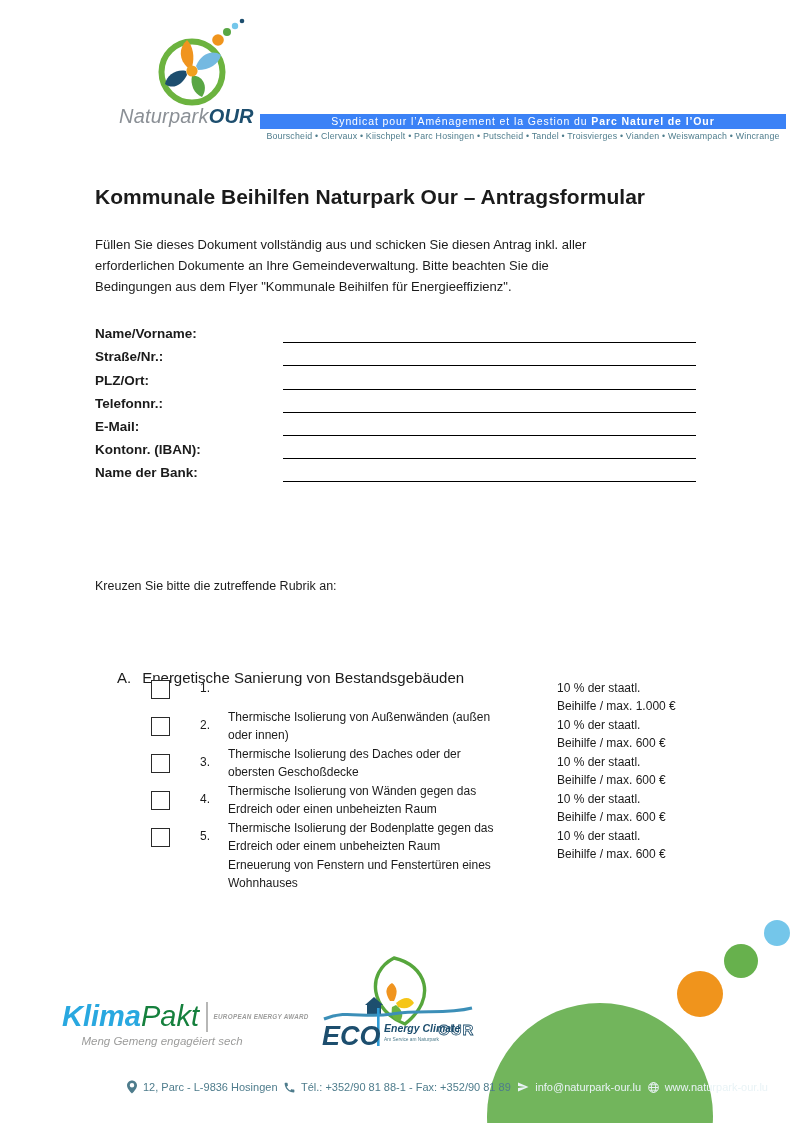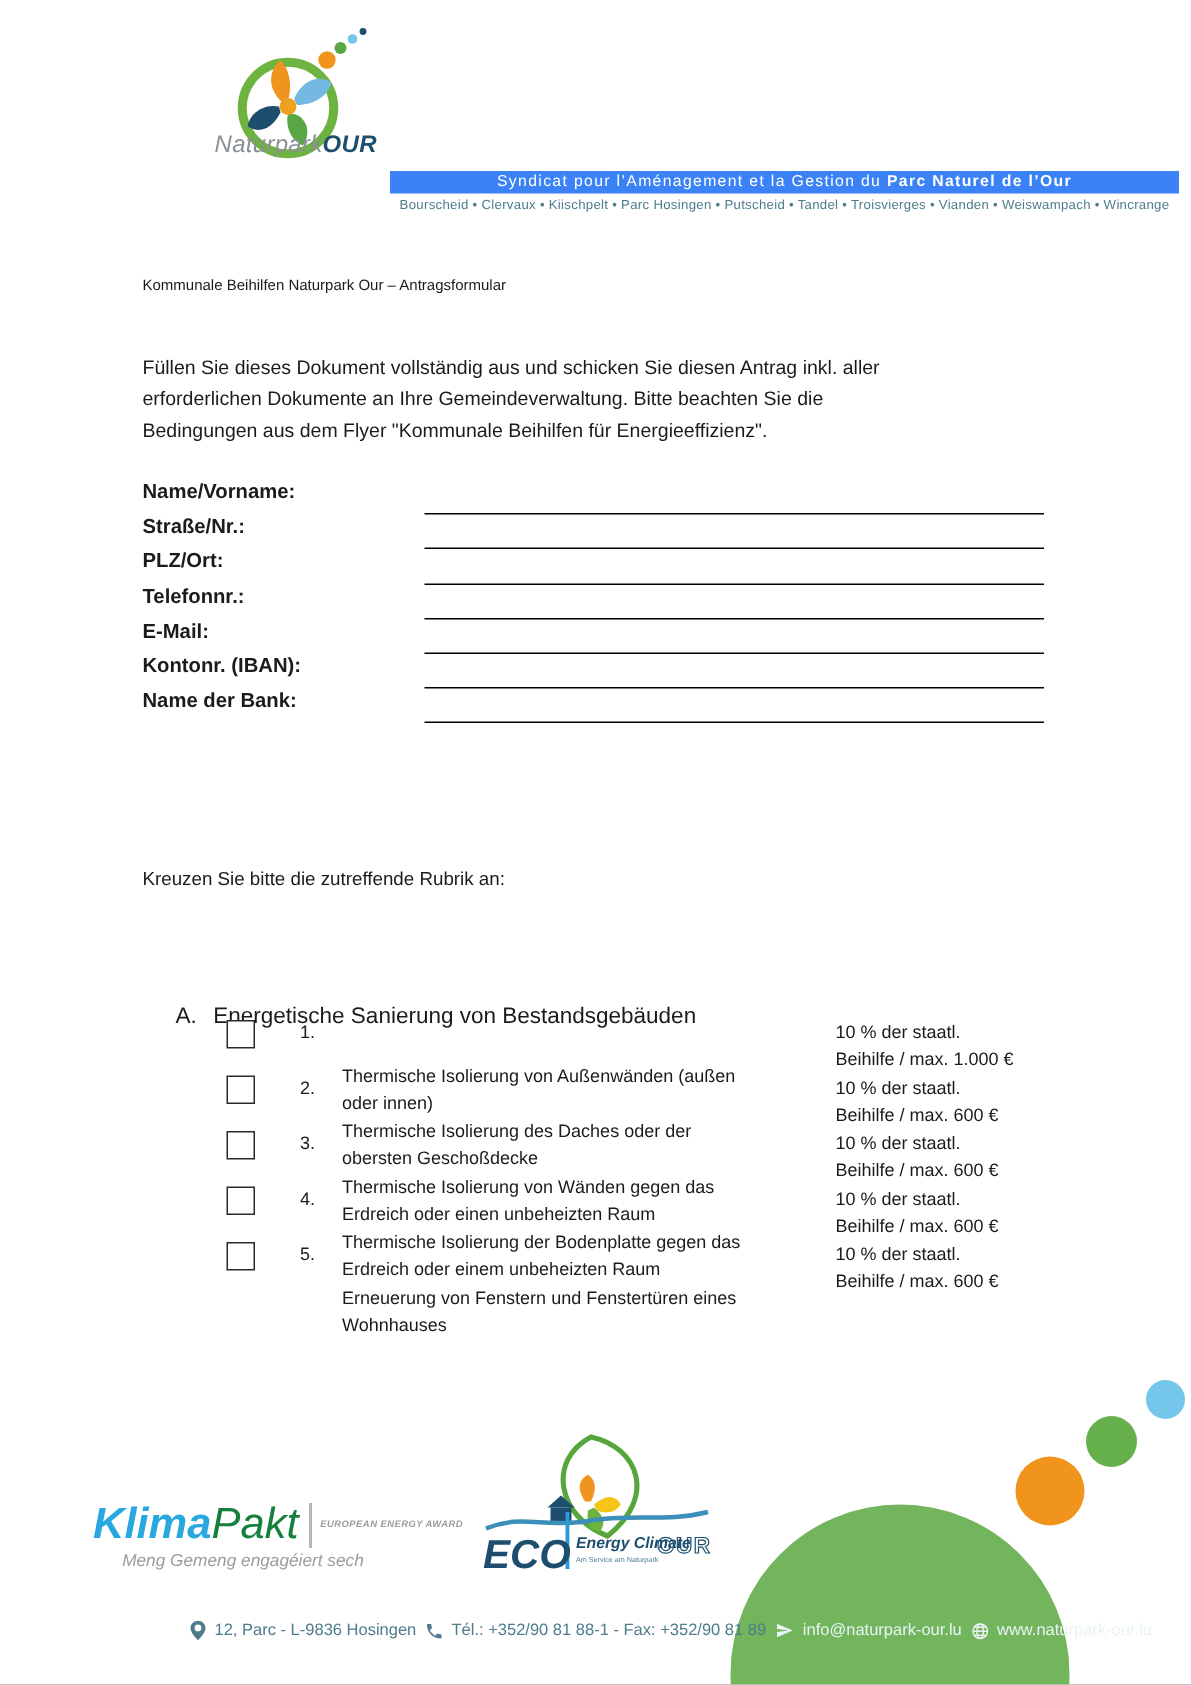--- a/index.html
+++ b/index.html
@@ -2,37 +2,37 @@
 <html><head>
 <meta charset="utf-8">
 <style>
   html,body{margin:0;padding:0;background:#9a9a9a;}
   .page{position:relative;width:794px;height:1123px;margin:0 auto;background:#fff;overflow:hidden;
         font-family:"Liberation Sans",sans-serif;color:#1b1b1b;}
   .page *{box-sizing:border-box;}
 
   
   .np-logo{position:absolute;left:146px;top:12px;width:118px;height:102px;}
-  .brand{position:absolute;left:119px;top:88px;width:145px;font-style:italic;font-size:16px;
-         letter-spacing:.2px;white-space:nowrap;margin-left:24px;}
+  .brand{position:absolute;left:119px;top:105px;width:145px;font-style:italic;font-size:20px;
+         letter-spacing:.2px;white-space:nowrap;}
   .brand .b1{color:#8b9096;font-weight:400;}
   .brand .b2{color:#1d4e6e;font-weight:800;}
   .band{position:absolute;left:260px;top:114px;width:526px;height:15px;background:#3b82f6;
         color:#fff;font-size:10.5px;line-height:15px;text-align:center;letter-spacing:.9px;white-space:nowrap;}
   .band .bold{font-weight:700;}
   .munis{position:absolute;left:260px;top:131px;width:526px;text-align:center;
          font-size:8.8px;color:#4e7c8c;letter-spacing:.2px;white-space:nowrap;}
 
   
-  .doc-title{position:absolute;left:95px;top:185px;font-size:10px;font-weight:400;}
+  .doc-title{position:absolute;left:95px;top:185px;font-size:21px;font-weight:700;}
   .intro{position:absolute;left:95px;top:234px;width:600px;font-size:13px;line-height:21px;}
 
   
   .form{position:absolute;left:95px;top:320px;width:601px;}
-  .frow{display:flex;height:23.2px;align-items:flex-start;}
+  .frow{display:flex;height:23.2px;align-items:flex-end;}
   .flabel{width:188px;font-weight:700;font-size:13.5px;padding-bottom:2px;}
   .fline{flex:1;height:100%;border-bottom:1.5px solid #000;font-size:13px;padding:0 4px;}
 
   .instruction{position:absolute;left:95px;top:579px;font-size:12.5px;}
   .section-a{position:absolute;left:117px;top:633px;font-size:15px;margin-top:36px;}
   .section-a .letter{margin-right:11px;}
 
   
   .items{position:absolute;left:151px;top:679px;width:566px;}
   .item{position:relative;height:37px;font-size:12px;line-height:18.3px;}

